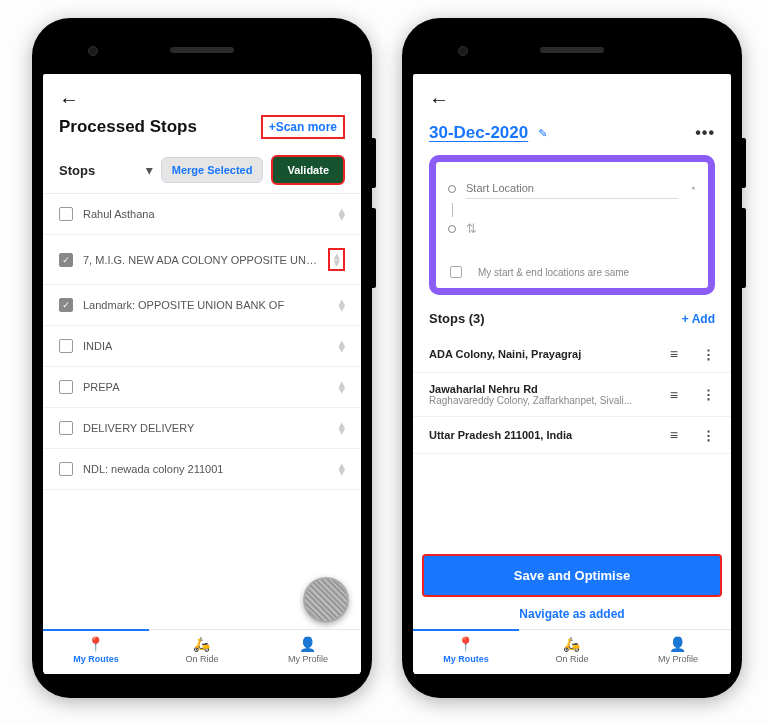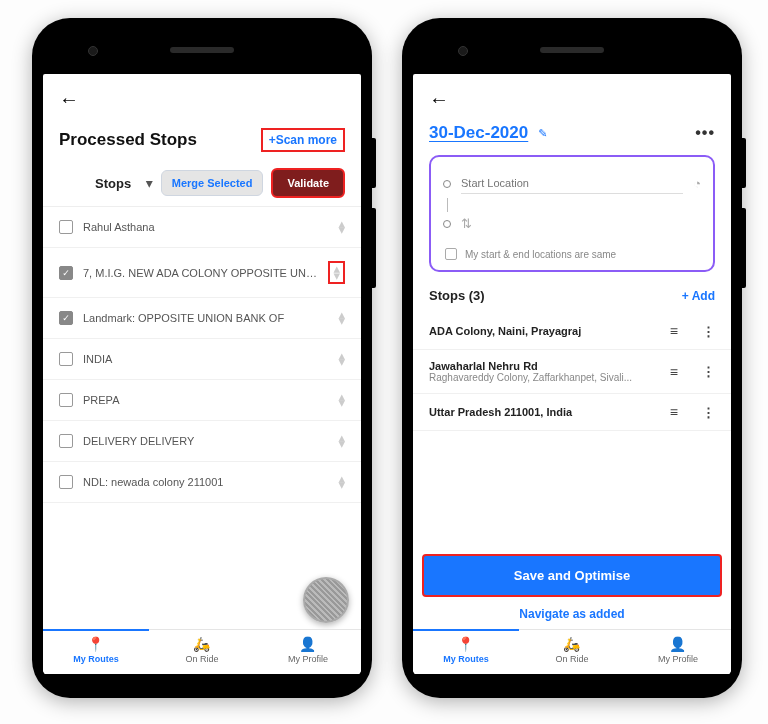--- a/index.html
+++ b/index.html
@@ -76,21 +76,21 @@
   .back-arrow {
     font-size: 20px;
     font-weight: bold;
     cursor: pointer;
     display: inline-block;
   }
   .title-row {
     display: flex;
     justify-content: space-between;
     align-items: center;
-    margin-top: 19px;
+    margin-top: 6px;
   }
   .page-title {
     font-size: 17px;
     font-weight: 800;
     color: #111;
   }
   .scan-more {
     color: #1976ff;
     font-weight: 700;
     font-size: 12px;
@@ -103,40 +103,39 @@
     align-items: center;
     padding: 8px 16px;
     gap: 8px;
     border-bottom: 1px solid #eee;
   }
   .toolbar .label {
     font-weight: 700;
     font-size: 13px;
     color: #222;
     flex: 0 0 auto;
-    margin-left: 36px;
   }
   .filter-icon {
     color: #555;
     font-size: 14px;
     margin-left: auto;
     cursor: pointer;
   }
   .merge-btn {
     border: 1px solid #cfd6e0;
     background: #e5e5e5;
     color: #1976ff;
     font-weight: 700;
     font-size: 11px;
     padding: 6px 10px;
     border-radius: 6px;
     cursor: pointer;
   }
   .validate-btn {
-    background: #7f1d1d;
+    background: #14532d;
     color: #fff;
     font-weight: 700;
     font-size: 11px;
     padding: 7px 14px;
     border-radius: 6px;
     cursor: pointer;
     border: 2px solid #e22;
   }
   .list {
     flex: 1;
@@ -239,21 +238,21 @@
   }
   .dots {
     margin-left: auto;
     font-weight: 900;
     letter-spacing: 1px;
     cursor: pointer;
     color: #333;
   }
   .loc-card {
     margin: 0 16px 10px;
-    border: 2px solid #8b5cf6;
+    border: 7px solid #8b5cf6;
     border-radius: 10px;
     padding: 12px 12px 10px;
     font-size: 11px;
     color: #888;
   }
   .loc-line {
     display: flex;
     align-items: center;
     gap: 10px;
     padding: 4px 0;
@@ -275,22 +274,22 @@
   .loc-icon { color: #aaa; font-size: 13px; }
   .loc-connector {
     width: 1px;
     height: 14px;
     background: #bbb;
     margin-left: 4px;
   }
   .same-loc {
     display: flex;
     align-items: center;
-    gap: 8px;
-    margin-top: 13px;
+    gap: 16px;
+    margin-top: 26px;
     font-size: 10px;
     color: #888;
     padding-left: 2px;
   }
   .same-loc .check {
     width: 12px; height: 12px; border: 1.5px solid #aaa; border-radius: 2px;
   }
   .stops-head {
     display: flex;
     justify-content: space-between;

